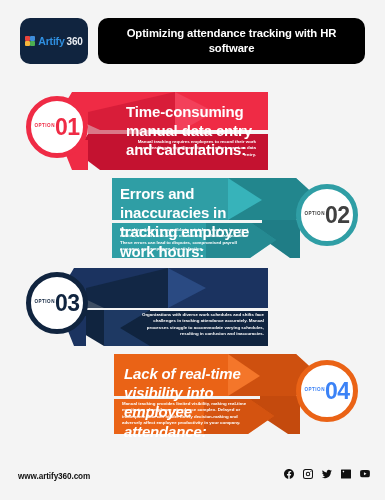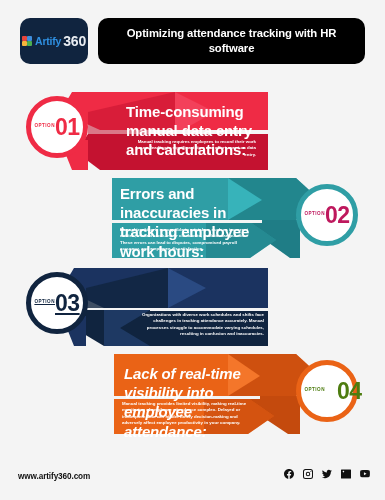--- a/index.html
+++ b/index.html
@@ -61,21 +61,21 @@
   .logo-mark i:nth-child(3){ left:0; top:5px; background:#f6b53c; }
   .logo-mark i:nth-child(4){ left:5px; top:5px; background:#4cae50; }
   .logo-artify {
     color: #2f8fe0;
     font-size: 10.5px;
     font-weight: bold;
     letter-spacing: -0.2px;
   }
   .logo-360 {
     color: #e9edf2;
-    font-size: 14px;
+    font-size: 10px;
     font-weight: bold;
     letter-spacing: -0.2px;
   }
   .title-box {
     position: absolute;
     left: 98px; top: 18px;
     width: 267px; height: 46px;
     background: #000000;
     border-radius: 10px;
     display: flex;
@@ -165,27 +165,27 @@
     font-size: 23px;
     font-weight: bold;
     line-height: 1;
     letter-spacing: -0.5px;
   }
 
   .badge-1 { left: 26px; top: 8px; border: 5px solid #ef2b45; }
   .badge-1 .badge-word, .badge-1 .badge-num { color: #ef2b45; }
 
   .badge-2 { left: 296px; top: 8px; border: 5px solid #2f9ea5; }
-  .badge-2 .badge-word, .badge-2 .badge-num { color: #be185d; }
+  .badge-2 .badge-word, .badge-2 .badge-num { color: #404040; }
 
   .badge-3 { left: 26px; top: 8px; border: 5px solid #10243f; }
-  .badge-3 .badge-word, .badge-3 .badge-num { color: #10243f; text-decoration: underline; }
+  .badge-3 .badge-word, .badge-3 .badge-num { color: #10243f; }
 
   .badge-4 { left: 296px; top: 8px; border: 5px solid #ea6316; }
-  .badge-4 .badge-word, .badge-4 .badge-num { color: #4d7c0f; margin-left: 12px; }
+  .badge-4 .badge-word, .badge-4 .badge-num { color: #3b82f6; }
 
   
   .footer {
     position: absolute;
     left: 0; top: 455px;
     width: 385px; height: 45px;
     background: #f4f4f4;
   }
   .footer-url {
     position: absolute;

